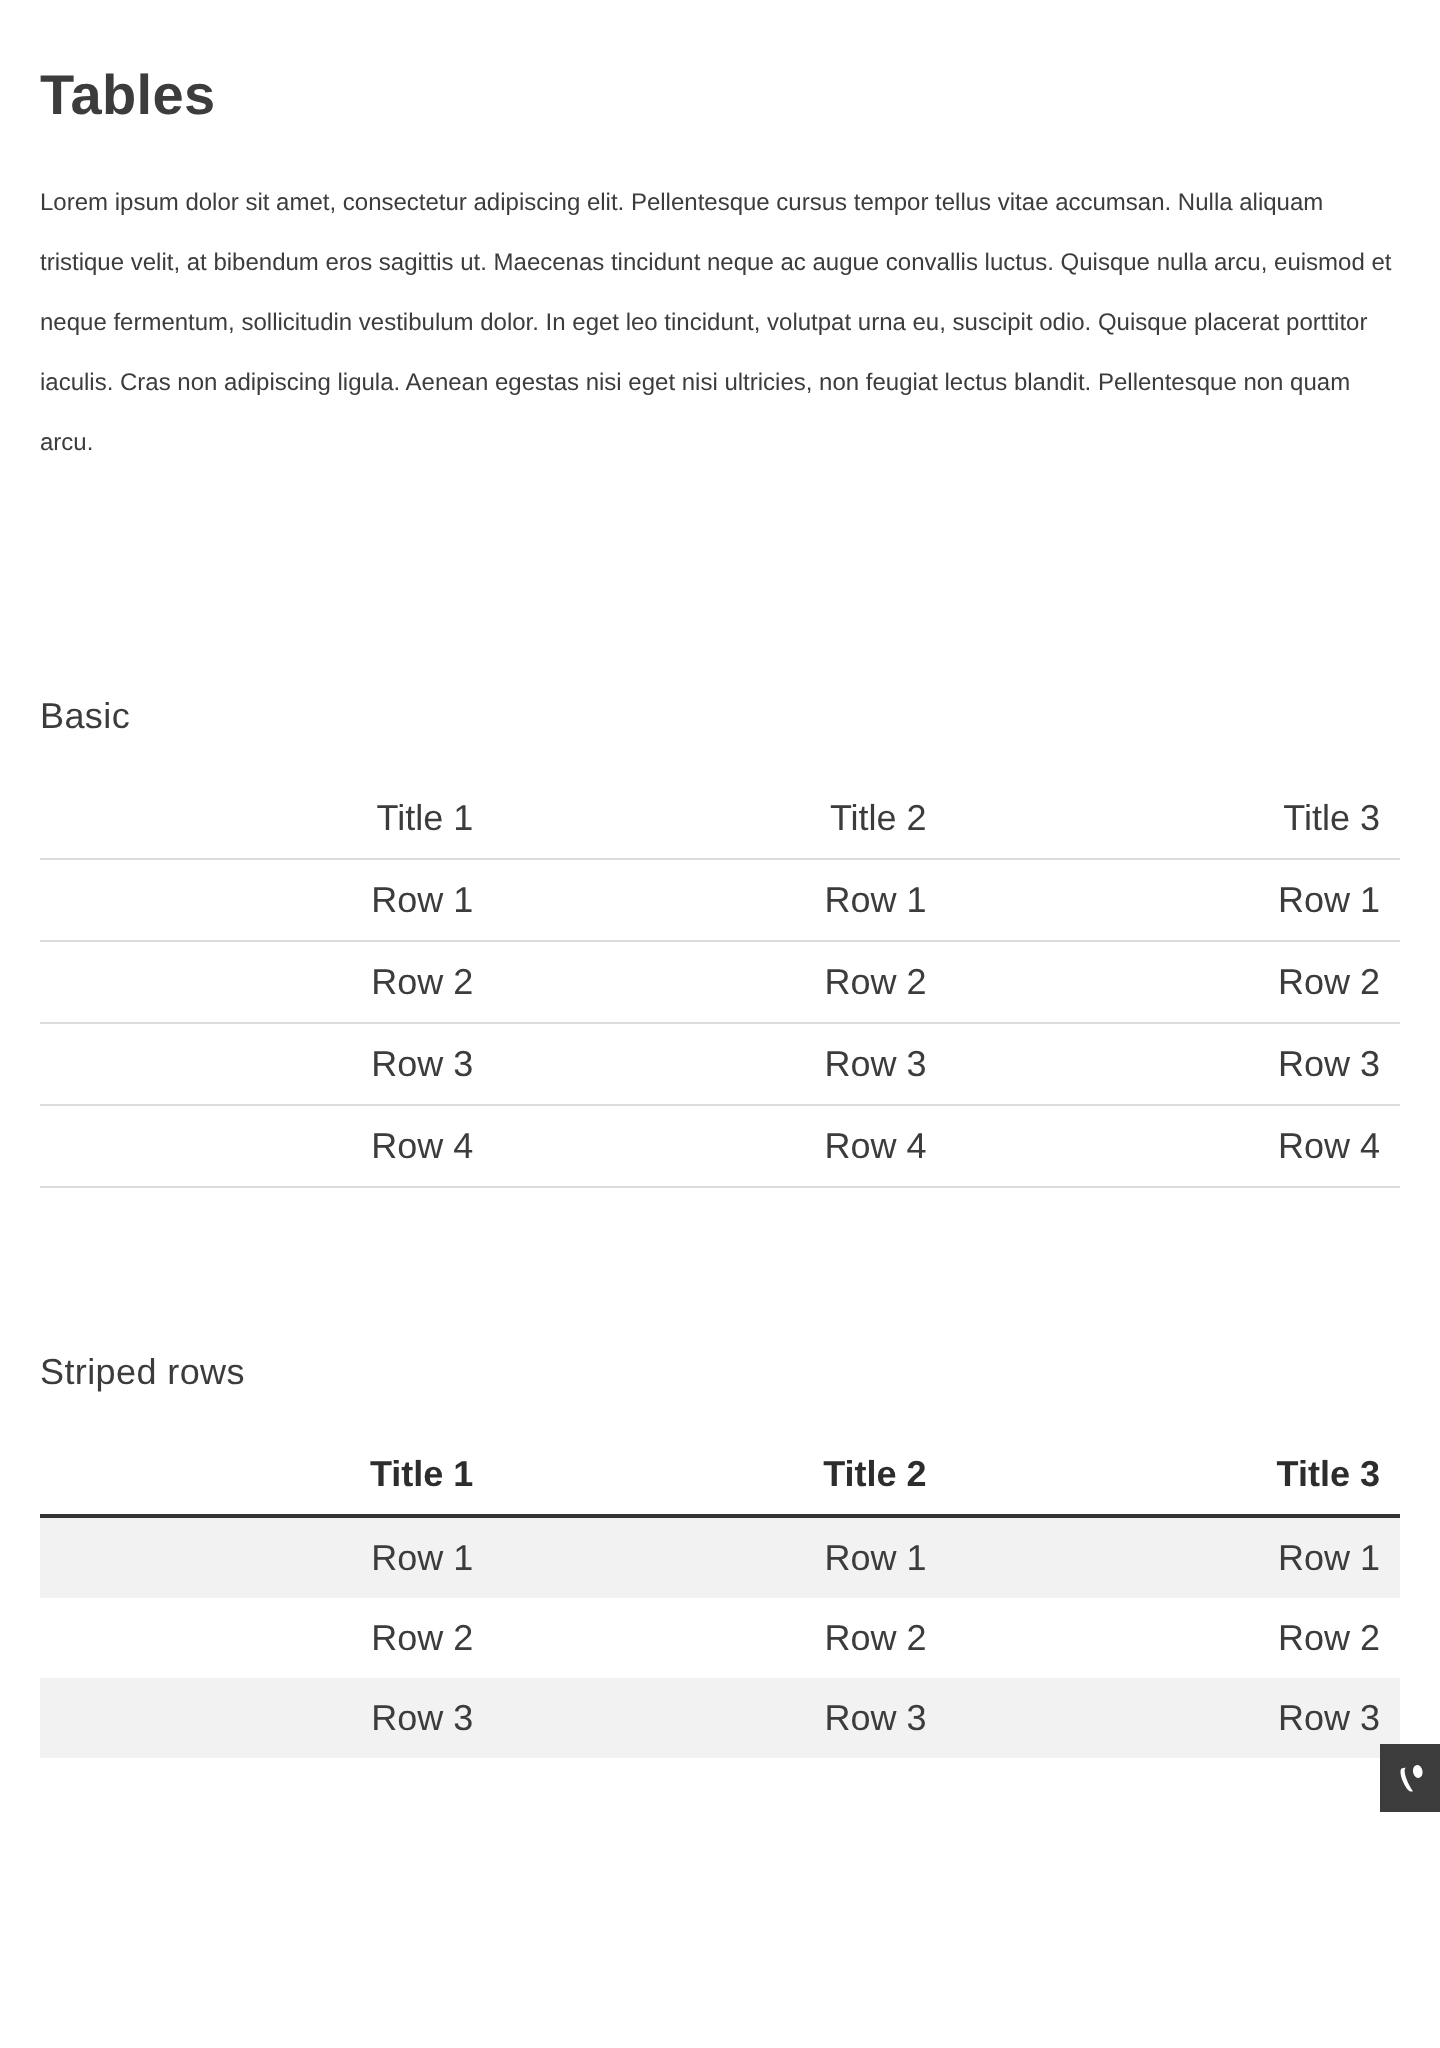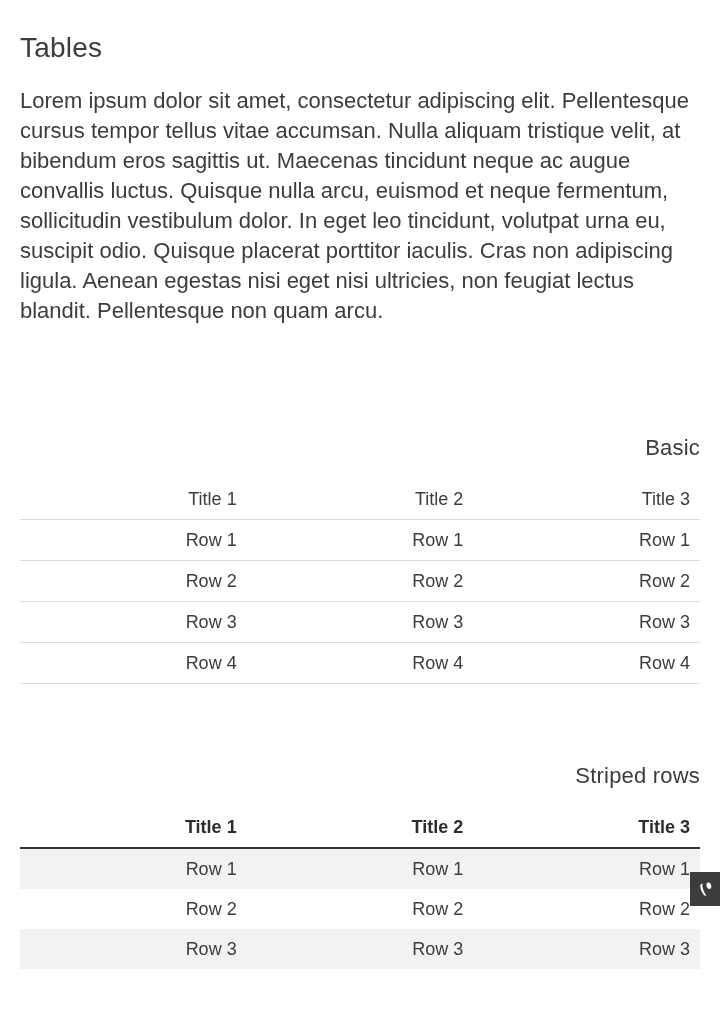--- a/index.html
+++ b/index.html
@@ -10,45 +10,44 @@
     font-family: "Liberation Sans", "DejaVu Sans", sans-serif;
     color: #3c3c3c;
     overflow: hidden;
     position: relative;
   }
   .container { padding: 0 20px; }
 
   h1.page-title {
     font-size: 28px;
     line-height: 36px;
-    font-weight: 400;
+    font-weight: 700;
     letter-spacing: 0.2px;
     color: #3c3c3c;
     margin: 30px 0 20px 0;
   }
   p.intro {
-    font-size: 22px;
+    font-size: 12px;
     line-height: 30px;
     font-weight: 300;
     color: #3c3c3c;
     margin: 0;
   }
 
   section.table-section { display: block; }
   .section-basic   { margin-top: 108px; }
   .section-striped { margin-top: 78px; }
 
   h2.section-heading {
-    font-size: 22px;
+    font-size: 18px;
     line-height: 28px;
     font-weight: 300;
     letter-spacing: 0.2px;
     color: #3c3c3c;
     margin: 0 0 17px 0;
-    text-align: right;
   }
 
   table.table {
     width: 100%;
     border-collapse: collapse;
     table-layout: fixed;
     font-size: 18px;
     line-height: 22px;
     color: #3c3c3c;
   }

